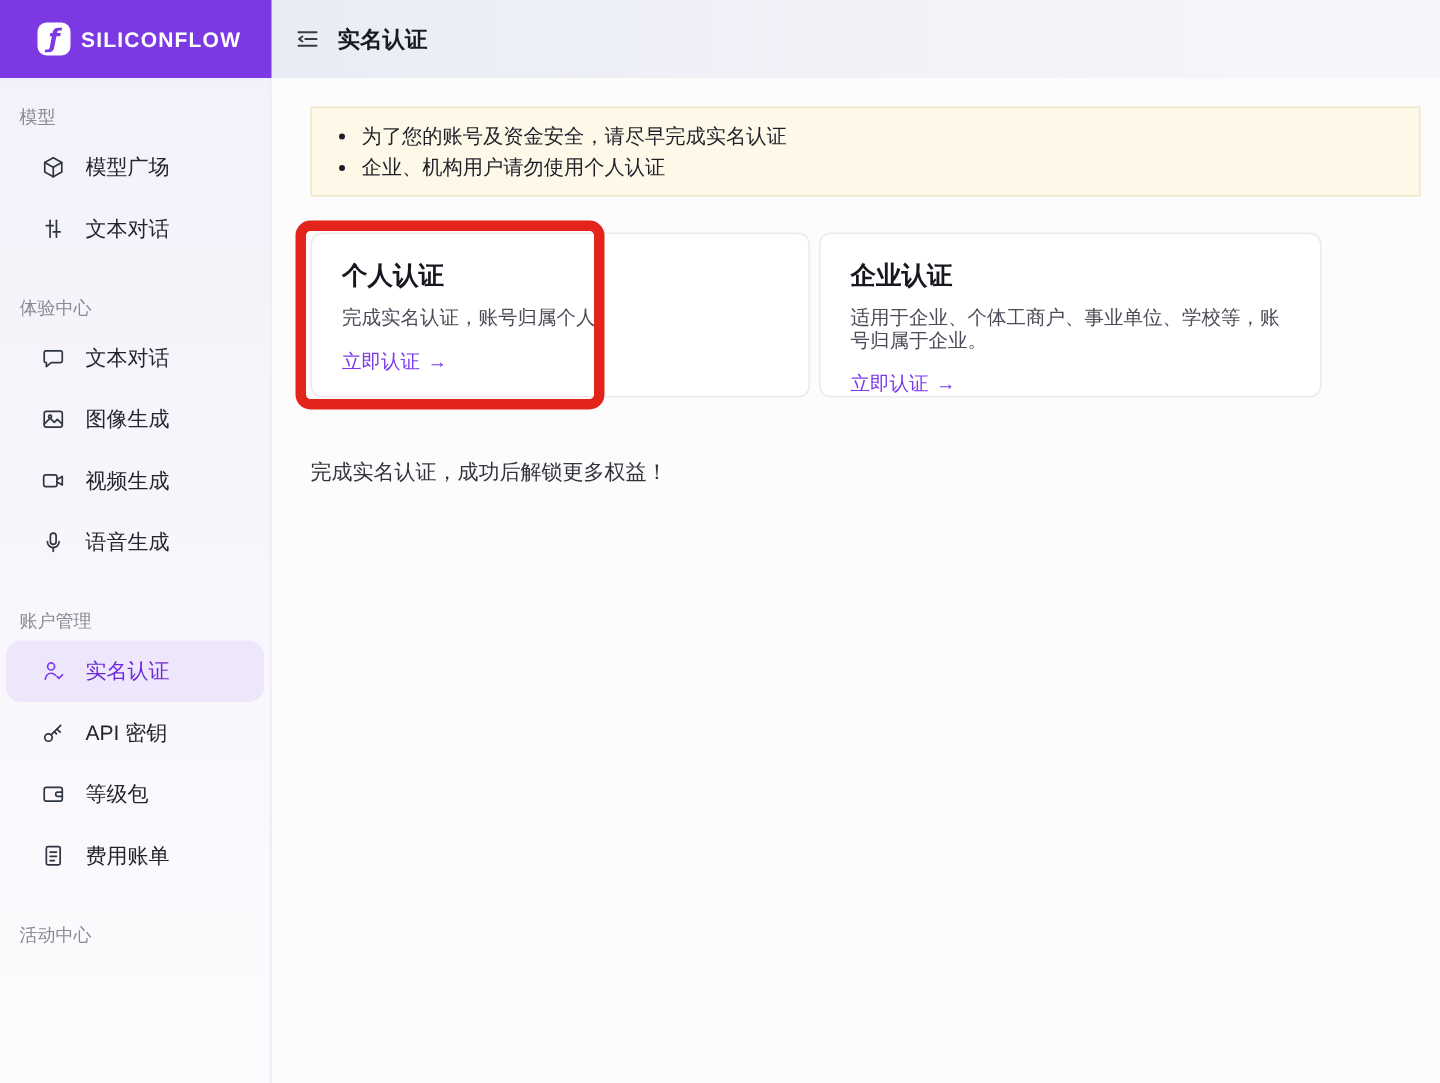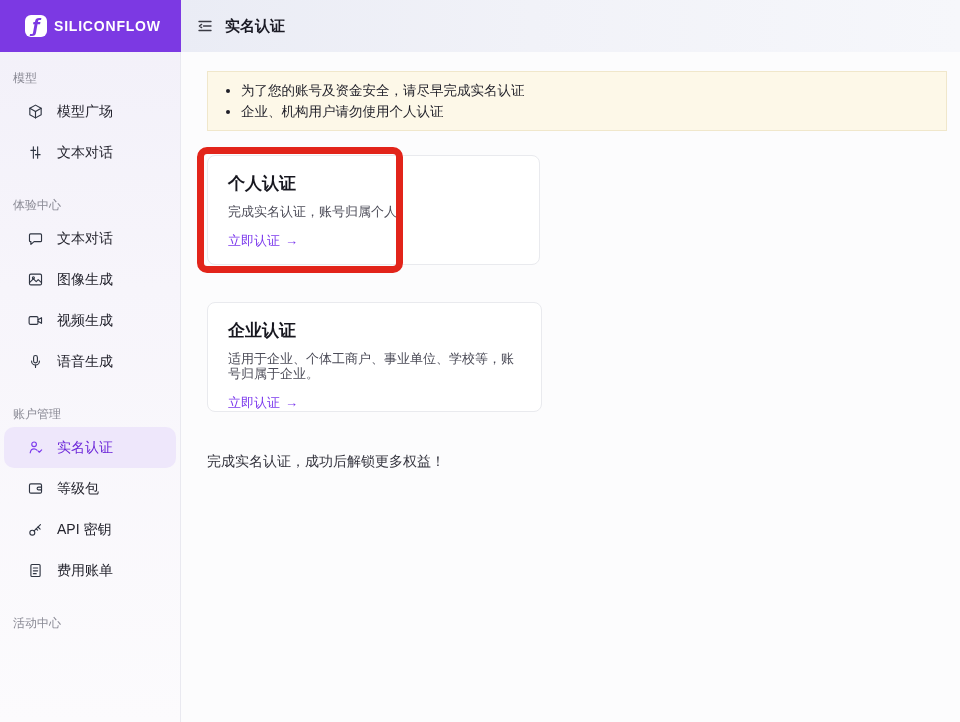--- a/index.html
+++ b/index.html
@@ -73,21 +73,21 @@
   .notice {
     margin: 19px 13px 0 26px;
     background: #FDF8E8;
     border: 1px solid #F0E7CB;
     border-radius: 0;
     padding: 8px 16px 8px 16px;
   }
   .notice ul { list-style: disc; padding-left: 17px; }
   .notice li { font-size: 13.5px; color: #1F1F28; line-height: 21px; }
 
-  .cards-row { display: flex; gap: 37px; margin: 24px 0 0 26px; flex-direction: column; }
+  .cards-row { display: flex; gap: 6px; margin: 24px 0 0 26px; }
   .auth-card {
     background: #FFFFFF; border: 1px solid #E9EAEE; border-radius: 8px;
     padding: 18px 20px; height: 110px; width: 333px;
   }
   .auth-card.wide { width: 335px; }
   .card-title { font-size: 17px; font-weight: 700; color: #17171F; line-height: 20px; }
   .card-desc { font-size: 13px; color: #4B4B57; margin-top: 10px; line-height: 15px; }
   .card-link {
     display: inline-flex; align-items: center; gap: 5px;
     margin-top: 15px; font-size: 13px; color: #7C3AED;
@@ -169,33 +169,33 @@
     <div class="side-item active">
       <svg viewBox="0 0 24 24">
           <circle cx="10" cy="7.5" r="3.3"></circle>
           <path d="M4.5 19.5c.6-3.6 3-5.6 5.5-5.6 1.6 0 3 .7 4 1.9"></path>
           <path d="m15.5 16.8 1.9 1.9 3.3-3.4"></path>
         </svg>
       <span>实名认证</span>
     </div>
     <div class="side-item">
       <svg viewBox="0 0 24 24">
-          <rect x="3.5" y="5.5" width="17" height="13" rx="2"></rect>
-          <path d="M20.5 10h-4.2a2 2 0 0 0 0 4h4.2"></path>
-        </svg>
-      <span>等级包</span>
-    </div>
-    <div class="side-item">
-      <svg viewBox="0 0 24 24">
           <circle cx="7.5" cy="16.5" r="3.5"></circle>
           <path d="M10 14 19 5"></path>
           <path d="m15.5 8.5 3 3"></path>
           <path d="m13 11 2 2"></path>
         </svg>
       <span>API 密钥</span>
+    </div>
+    <div class="side-item">
+      <svg viewBox="0 0 24 24">
+          <rect x="3.5" y="5.5" width="17" height="13" rx="2"></rect>
+          <path d="M20.5 10h-4.2a2 2 0 0 0 0 4h4.2"></path>
+        </svg>
+      <span>等级包</span>
     </div>
     <div class="side-item">
       <svg viewBox="0 0 24 24">
           <rect x="5.5" y="3.5" width="13" height="17" rx="1.5"></rect>
           <path d="M9 8.5h6"></path>
           <path d="M9 12.5h6"></path>
           <path d="M9 16.5h4"></path>
         </svg>
       <span>费用账单</span>
     </div>

